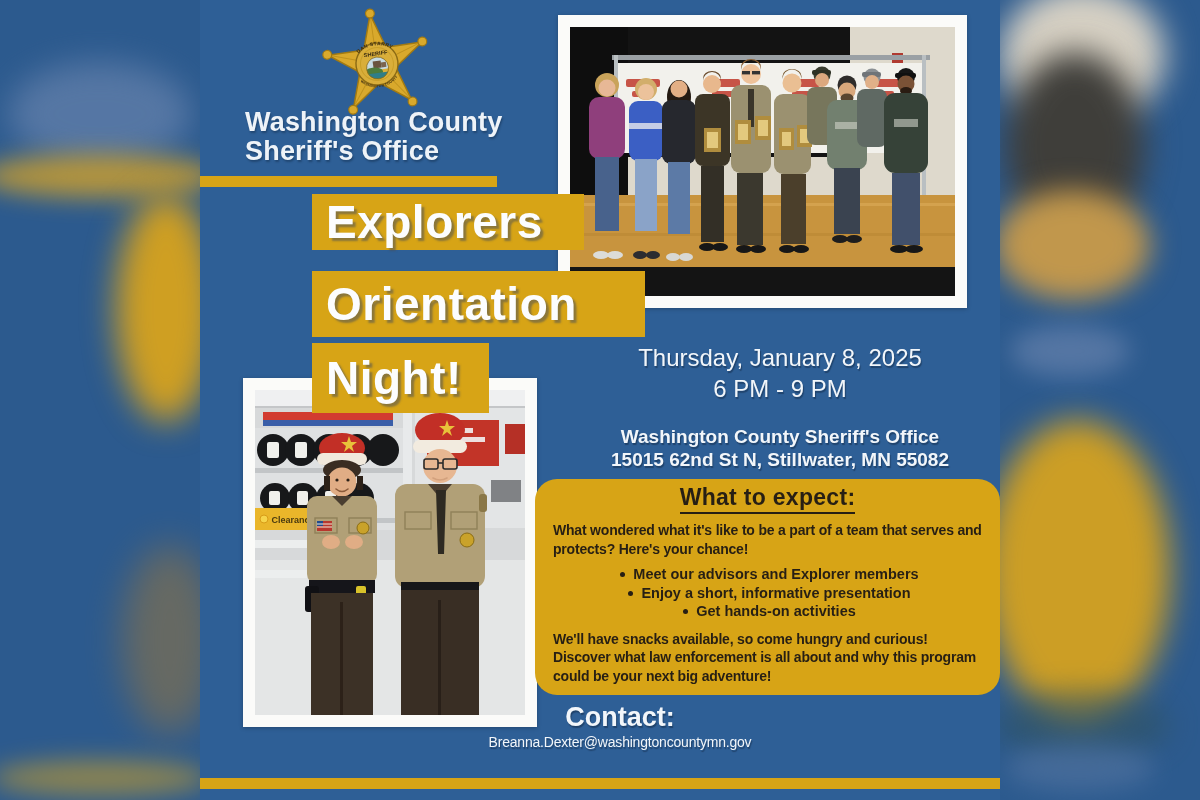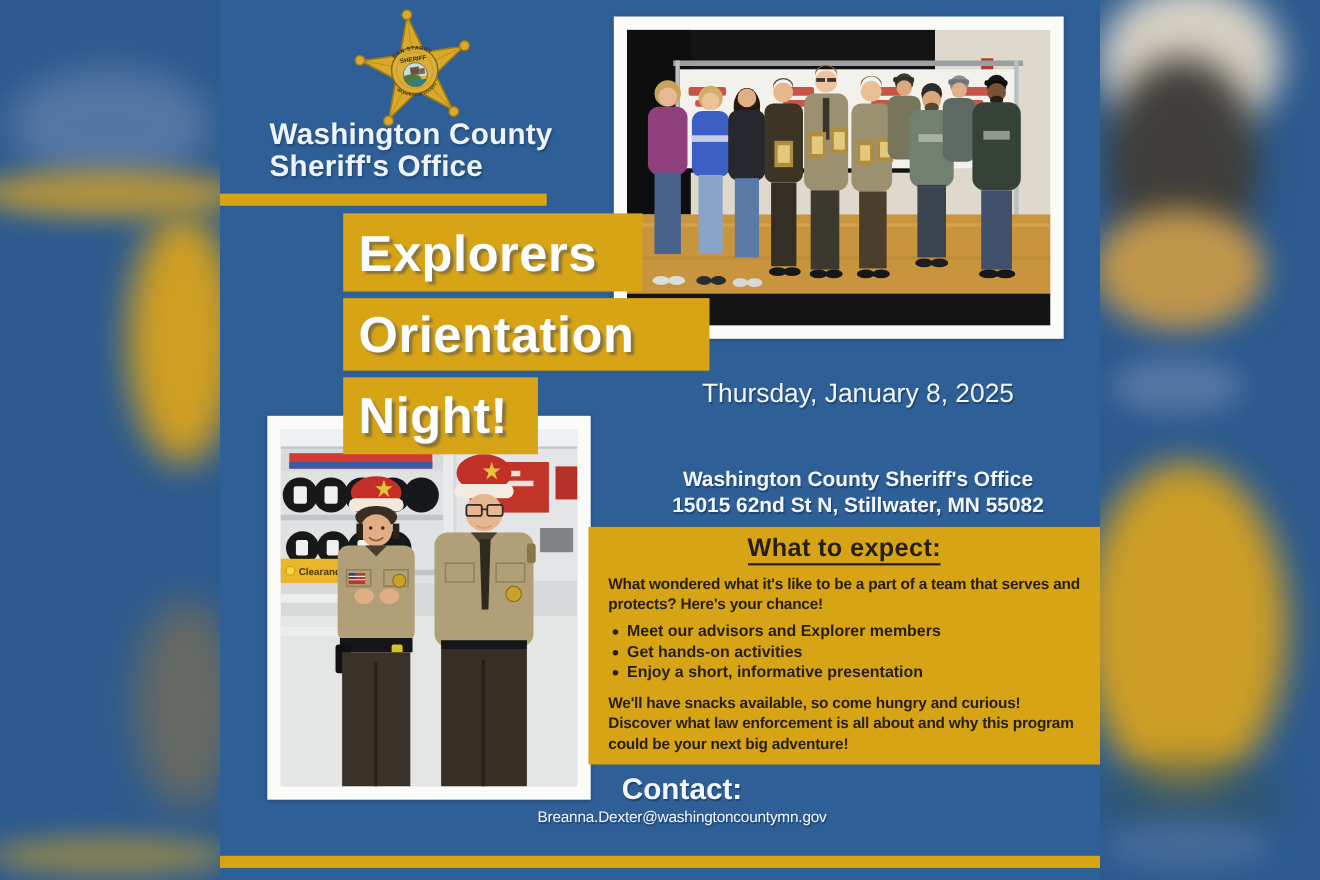--- a/index.html
+++ b/index.html
@@ -22,26 +22,26 @@
   .bar-bottom{left:0;top:778px;width:800px;height:11px;z-index:3;}
   .title-box{background:#d7a416;display:flex;align-items:center;padding-left:14px;
              color:#fcfdfe;font-weight:700;font-size:46px;letter-spacing:.5px;z-index:4;
              text-shadow:3px 3px 2px rgba(75,80,88,.55);}
   .photo{background:#fbfbf9;padding:12px;z-index:2;box-shadow:0 1px 4px rgba(0,0,0,.25);}
   .photo svg{display:block;}
   .center-col{text-align:center;color:#f2f6fa;text-shadow:1px 2px 1px rgba(10,25,45,.4);}
   .date-line{font-size:24px;font-weight:400;line-height:31px;}
   .addr-line{font-size:19px;font-weight:700;line-height:23px;}
   .expect-box{left:335px;top:479px;width:465px;height:216px;background:#d7a416;
-              padding:5px 18px 0 18px;color:#271f14;z-index:3;overflow:hidden;}
+              padding:5px 18px 0 18px;color:#271f14;z-index:3;overflow:hidden;border-radius:22px;}
   .expect-heading{text-align:center;font-size:23px;font-weight:700;letter-spacing:.3px;}
   .expect-heading span{display:inline-block;border-bottom:2.5px solid #271f14;padding-bottom:1px;}
   .expect-body{font-size:14px;font-weight:700;line-height:18.5px;letter-spacing:-.2px;margin-top:7px;}
   .bullets{margin-top:7px;}
-  .bullet-row{display:flex;align-items:flex-start;font-size:14.5px;font-weight:700;line-height:18.5px;}
+  .bullet-row{display:flex;align-items:flex-start;font-size:14.5px;font-weight:700;line-height:18.5px;justify-content:center;}
   .dot{width:5px;height:5px;border-radius:50%;background:#271f14;margin:7px 8px 0 4px;flex:0 0 auto;}
   .contact{left:100px;top:703px;width:640px;text-align:center;color:#f2f6fa;
            text-shadow:1px 2px 1px rgba(10,25,45,.4);z-index:2;}
   .contact-heading{font-size:27px;font-weight:700;line-height:28px;}
   .contact-name{font-size:20px;font-weight:400;line-height:23px;margin-top:1px;}
   .contact-email{font-size:14px;font-weight:400;line-height:23px;letter-spacing:-.2px;}
 </style>
 </head>
 <body>
 
@@ -235,21 +235,21 @@
             <ellipse cx="336" cy="64" rx="6" ry="4" fill="#2a1c12"></ellipse>
           <rect x="314" y="66" width="44" height="80" rx="11" fill="#364238"></rect>
           <rect x="324" y="92" width="24" height="8" fill="#cfd2c8" opacity=".6"></rect>
           <rect x="322" y="146" width="28" height="72" fill="#41506b"></rect>
           <ellipse cx="329" cy="222" rx="9" ry="4" fill="#171717"></ellipse>
             <ellipse cx="344" cy="222" rx="9" ry="4" fill="#171717"></ellipse>
         </g>
       </svg>
     </div>
 
-    <div class="abs title-box" style="left:112px;top:194px;width:272px;height:71px;">
+    <div class="abs title-box" style="left:112px;top:194px;width:272px;height:56px;">
       <span>Explorers</span>
     </div>
     <div class="abs title-box" style="left:112px;top:271px;width:333px;height:66px;">
       <span>Orientation</span>
     </div>
     <div class="abs title-box" style="left:112px;top:343px;width:177px;height:70px;">
       <span>Night!</span>
     </div>
 
     <div class="abs photo" style="left:43px;top:378px;width:294px;height:349px;">
@@ -354,44 +354,45 @@
           <rect x="224" y="104" width="8" height="18" rx="3" fill="#8a7747"></rect>
           <rect x="146" y="192" width="78" height="8" fill="#17171a"></rect>
           <rect x="146" y="200" width="78" height="125" fill="#392e24"></rect>
           <rect x="183" y="210" width="3" height="115" fill="#281f18"></rect>
         </g>
       </svg>
     </div>
 
     <div class="abs center-col" style="left:360px;top:342px;width:440px;z-index:2;">
       <div class="date-line">Thursday, January 8, 2025</div>
+      <div class="date-line">6 PM - 9 PM</div>
     </div>
 
     <div class="abs center-col" style="left:360px;top:425px;width:440px;z-index:2;">
       <div class="addr-line">Washington County Sheriff's Office</div>
       <div class="addr-line">15015 62nd St N, Stillwater, MN 55082</div>
     </div>
 
     <div class="abs expect-box">
       <div class="expect-heading">
         <span>What to expect:</span>
       </div>
       <div class="expect-body">What wondered what it's like to be a part of a team that serves and protects? Here's your chance!</div>
       <div class="bullets">
         <div class="bullet-row">
           <span class="dot"></span>
           <span>Meet our advisors and Explorer members</span>
         </div>
         <div class="bullet-row">
           <span class="dot"></span>
-          <span>Get hands-on activities</span>
+          <span>Enjoy a short, informative presentation</span>
         </div>
         <div class="bullet-row">
           <span class="dot"></span>
-          <span>Enjoy a short, informative presentation</span>
+          <span>Get hands-on activities</span>
         </div>
       </div>
       <div class="expect-body" style="margin-top:9px;">We'll have snacks available, so come hungry and curious! Discover what law enforcement is all about and why this program could be your next big adventure!</div>
     </div>
 
     <div class="abs contact">
       <div class="contact-heading">Contact:</div>
       <div class="contact-email">Breanna.Dexter@washingtoncountymn.gov</div>
     </div>
 

